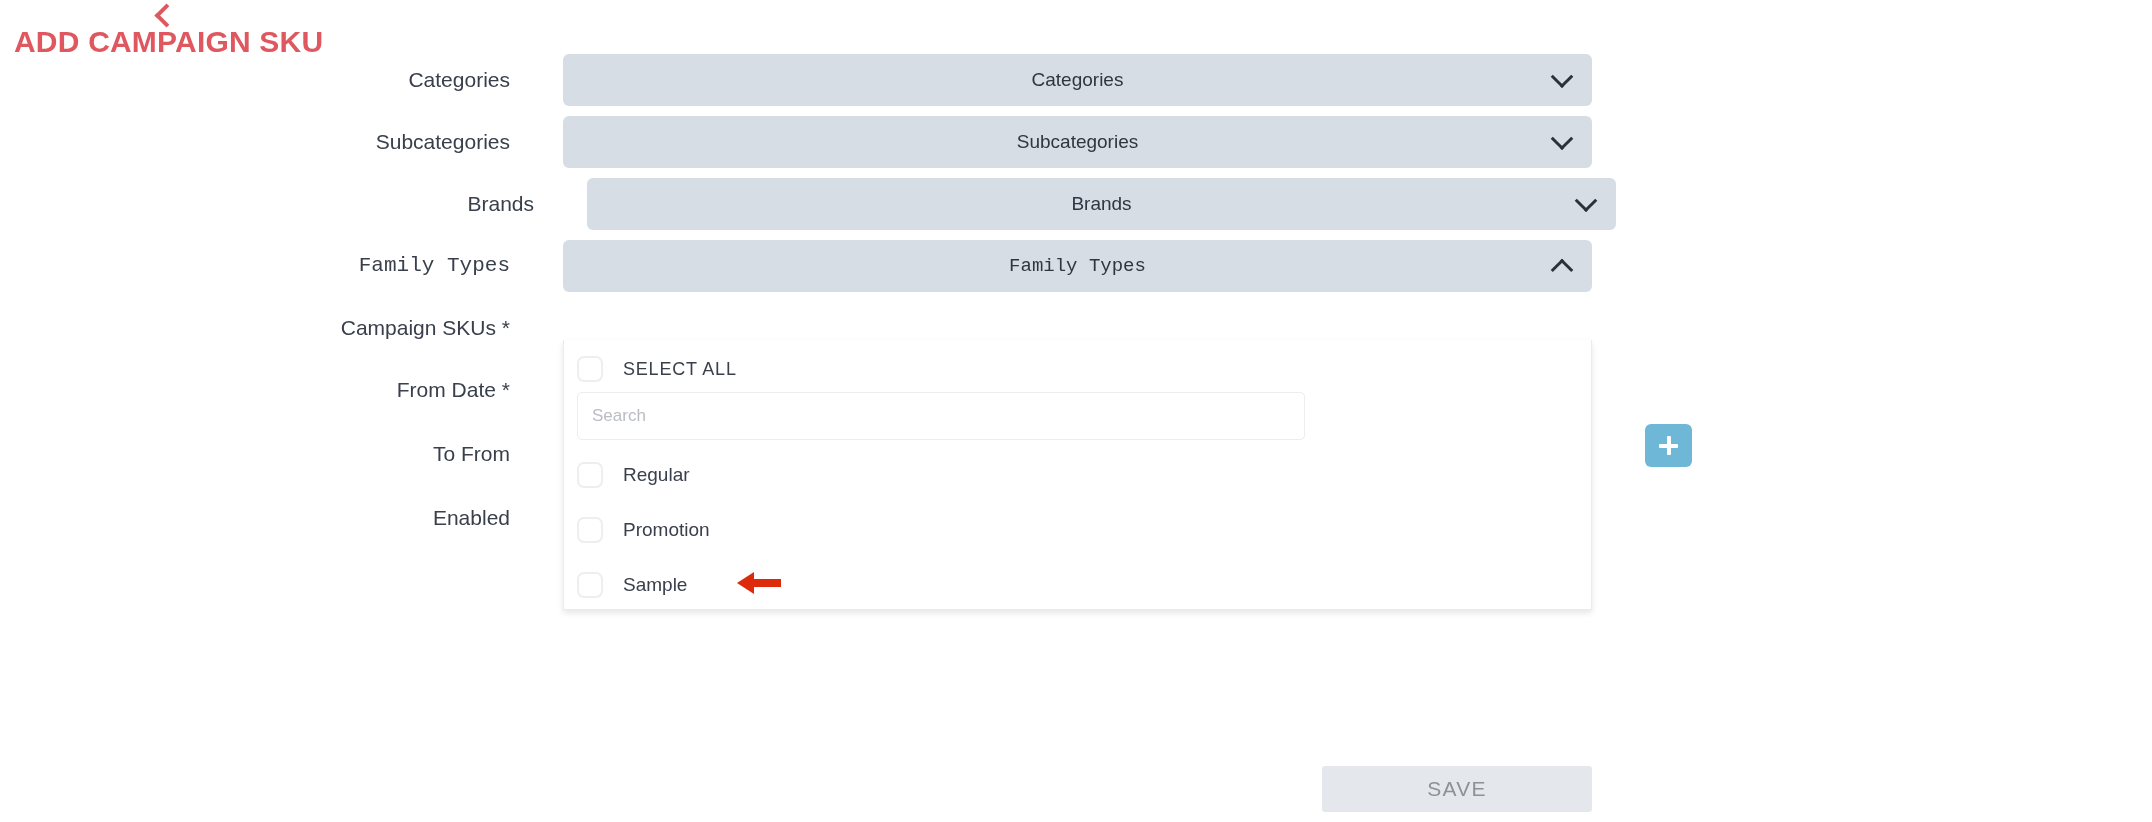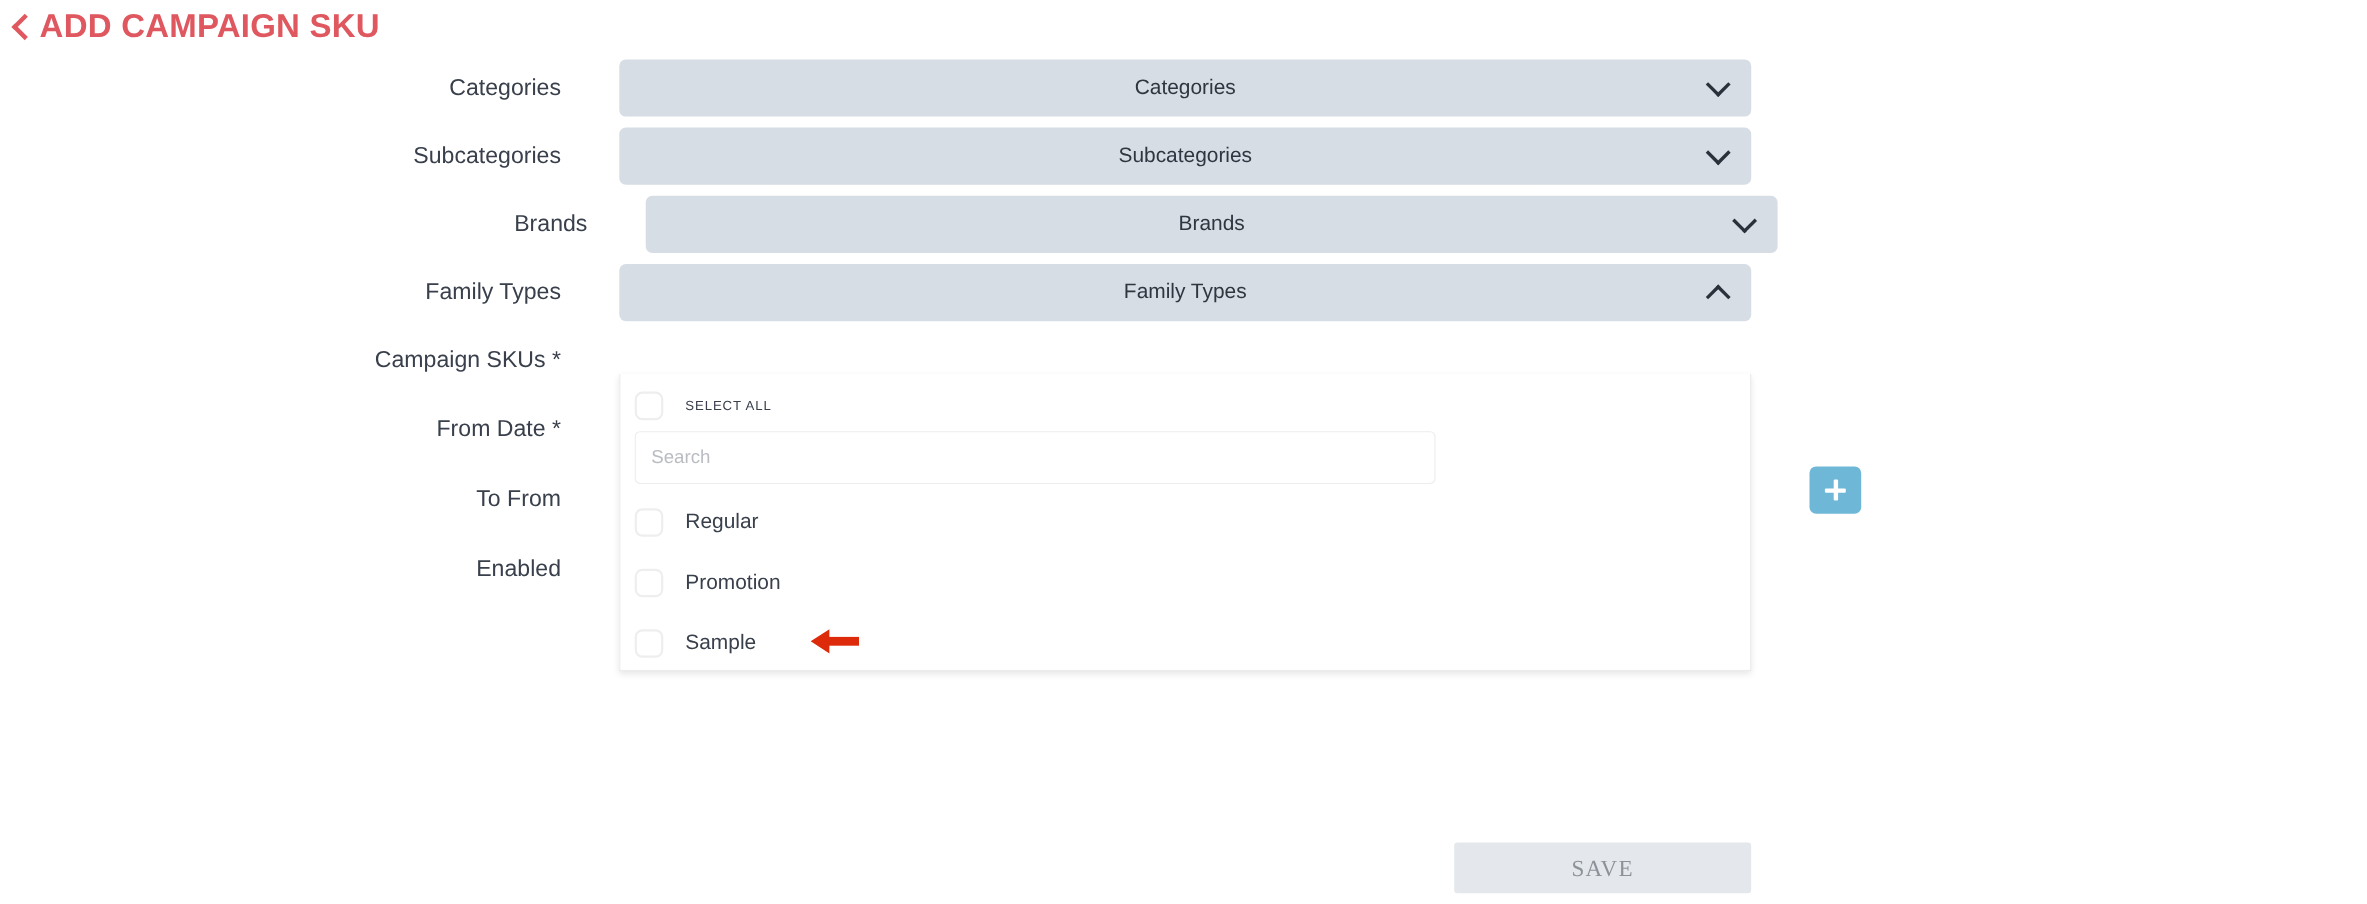--- a/index.html
+++ b/index.html
@@ -21,20 +21,21 @@
     position: absolute;
     left: 14px;
     top: 8px;
     display: flex;
     align-items: center;
     color: #E0585F;
     font-size: 30px;
     font-weight: bold;
     letter-spacing: 0.2px;
     white-space: nowrap;
+    flex-direction: column;
   }
   #page-title .back-chev {
     display: inline-block;
     width: 13px;
     height: 13px;
     margin-right: 5px;
     border-left: 4px solid #E0585F;
     border-bottom: 4px solid #E0585F;
     transform: rotate(45deg);
     position: relative;
@@ -135,21 +136,21 @@
     flex: none;
   }
   .opt-label {
     margin-left: 20px;
     font-size: 19px;
     color: #39404C;
     white-space: nowrap;
   }
   .opt-label.allcaps {
     letter-spacing: 0.8px;
-    font-size: 12px;
+    font-size: 18px;
   }
 
   #search-wrap {
     position: absolute;
     left: 13px;
     top: 52px;
     width: 728px;
     height: 48px;
   }
   #search-input {
@@ -207,21 +208,21 @@
   #save-button {
     position: absolute;
     left: 1322px;
     top: 766px;
     width: 270px;
     height: 46px;
     background: #E4E8EC;
     border: none;
     border-radius: 3px;
     color: #8d9299;
-    font-family: Liberation Serif, serif;
+    font-family: Liberation Sans, sans-serif;
     font-size: 21px;
     letter-spacing: 1.2px;
     cursor: default;
     z-index: 10;
   }
 </style>
 </head>
 <body>
 
 <div id="page-title">
@@ -254,21 +255,21 @@
   <div class="form-row" style="top:124px;margin-left:24px;">
     <div class="row-label">Brands</div>
     <div class="row-control">
       <div class="select-box">
         <span class="sel-text">Brands</span>
         <span class="chev down"></span>
       </div>
     </div>
   </div>
 
-  <div class="form-row" style="top:186px;">
+  <div class="form-row" style="top:186px;font-family:Liberation Mono, monospace;">
     <div class="row-label">Family Types</div>
     <div class="row-control">
       <div class="select-box">
         <span class="sel-text">Family Types</span>
         <span class="chev up"></span>
       </div>
     </div>
   </div>
 
   <div class="form-row" style="top:248px;">

